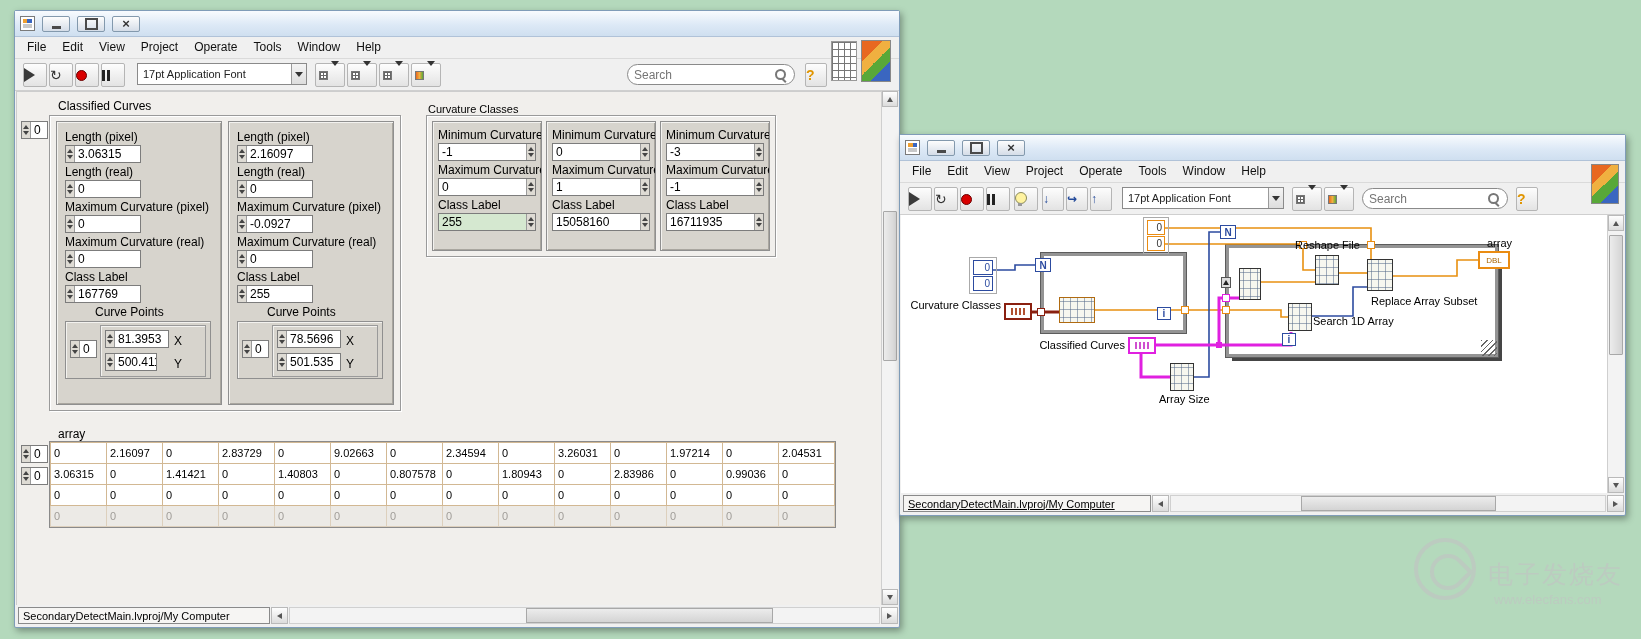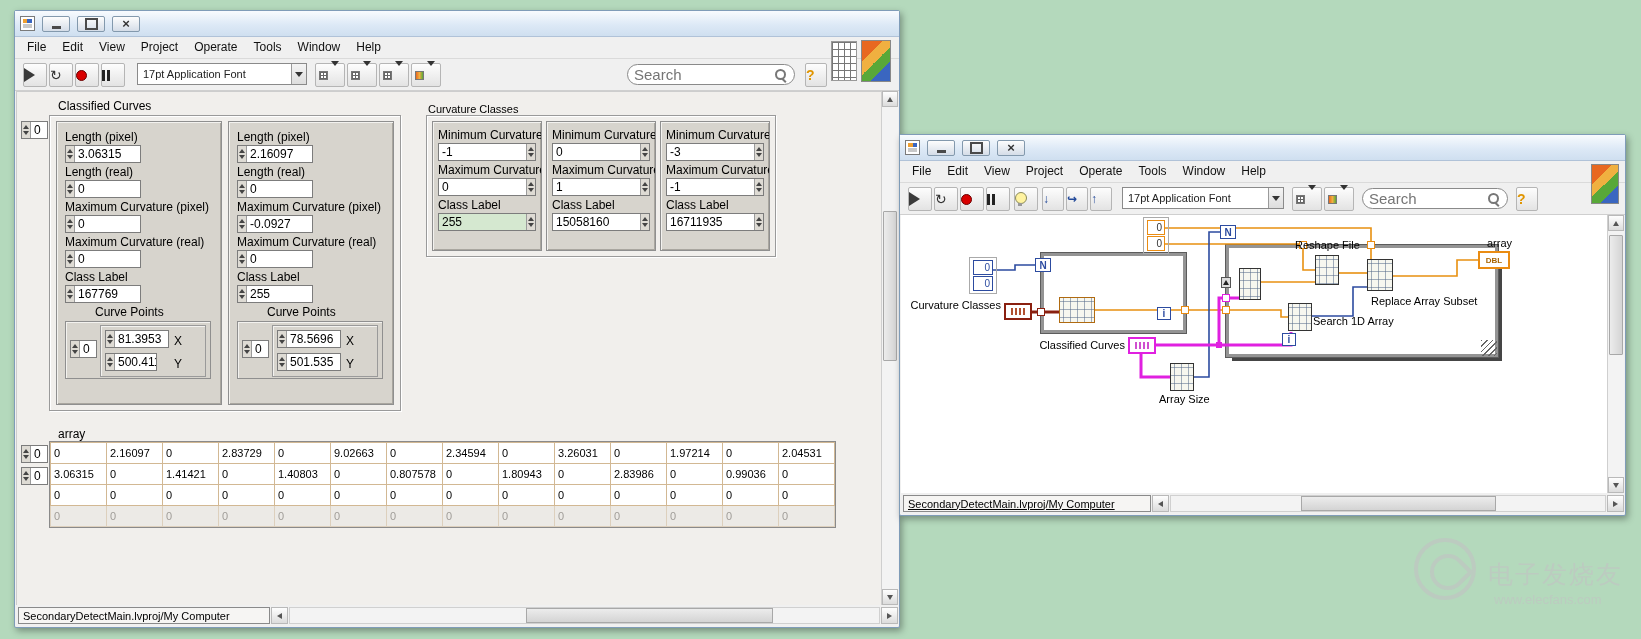--- a/index.html
+++ b/index.html
@@ -33,21 +33,21 @@
   .icon-step{font-size:12px;color:#234a9a;font-weight:bold;line-height:1}
   .icon-step.into::before{content:"↓"}
   .icon-step.over::before{content:"↪"}
   .icon-step.out::before{content:"↑"}
   .combo{border:1px solid #8a8a8a;background:#fff;display:flex;align-items:center;font-size:11px;padding-left:5px;height:22px;color:#222}
   .combo .dd{margin-left:auto;width:15px;height:100%;border-left:1px solid #9a9a9a;background:linear-gradient(#f4f4f4,#ddd);display:flex;align-items:center;justify-content:center;flex:none}
   .dd::before{content:"";border:4px solid transparent;border-top:5px solid #333;margin-top:4px}
   .miniglyph{width:9px;height:9px;background-image:linear-gradient(#666 1px,transparent 1px),linear-gradient(90deg,#666 1px,transparent 1px);background-size:3px 3px;border:1px solid #777;background-color:#fff;margin:0 3px}
   .miniglyph.color{background:linear-gradient(90deg,#e86820,#f0b040,#58a838);border:1px solid #777}
   .searchbox{position:absolute;top:5px;border:1px solid #8a8a8a;border-radius:11px;background:#fff;display:flex;align-items:center;height:21px;padding:0 6px;gap:3px}
-  .searchbox input{border:0;outline:0;flex:1;font-size:15px;background:transparent;color:#333;min-width:10px}
+  .searchbox input{border:0;outline:0;flex:1;font-size:12px;background:transparent;color:#333;min-width:10px}
   .mag{position:relative;width:14px;height:14px;flex:none}
   .mag::before{content:"";position:absolute;left:1px;top:1px;width:7px;height:7px;border:2px solid #777;border-radius:50%}
   .mag::after{content:"";position:absolute;left:9px;top:10px;width:5px;height:2px;background:#777;transform:rotate(45deg);transform-origin:0 0}
   .helpbtn{font-weight:bold;color:#e09500;font-size:14px}
   .grid-icon{background-image:linear-gradient(#777 1px,transparent 1px),linear-gradient(90deg,#777 1px,transparent 1px);background-size:6px 7px;background-color:#fff;border:1px solid #999}
   .app-icon{border:1px solid #888;background:linear-gradient(135deg,#e86820 0 30%,#f0b040 30% 50%,#58a838 50% 72%,#3a66c0 72%)}
   
   .vscroll{position:absolute;right:0;top:0;bottom:0;width:17px;background:#f3f3f3;border-left:1px solid #cfcfcf}
   .vs-btn{position:absolute;left:0;width:16px;height:16px;border:1px solid #b9b9b9;background:linear-gradient(#fefefe,#dcdcdc);display:flex;align-items:center;justify-content:center}
   .vs-btn.up::before{content:"";border:3px solid transparent;border-bottom:5px solid #555;margin-top:-3px}
@@ -87,21 +87,21 @@
   .bd-stage{position:absolute;left:0;top:0;right:17px;bottom:0}
   .loop{position:absolute;border:3px solid #949494;box-shadow:0 0 0 1px #5c5c5c;z-index:1}
   .bigloop{box-shadow:0 0 0 1px #5c5c5c,5px 5px 0 -1px #454545}
   .grip{position:absolute;right:-2px;bottom:-2px;width:16px;height:16px;background:repeating-linear-gradient(135deg,#666 0 1px,transparent 1px 4px)}
   svg.wires{position:absolute;left:0;top:0;z-index:3}
   .bd-el{position:absolute;z-index:4}
   .bdlabel{position:absolute;z-index:5;font-size:11px;color:#000;white-space:nowrap;line-height:13px}
   .term{background:#fff;display:flex;align-items:center;justify-content:center}
   .term.cc{border:2px solid #8a2010}
   .term.pk{border:2px solid #e020e0}
-  .term.dbl{border:2px solid #ea8c12;color:#a86400;font-size:8px;font-weight:bold}
+  .term.dbl{border:2px solid #ea8c12;color:#a86400;font-size:8px;font-weight:normal}
   .tglyph{width:14px;height:7px;background:repeating-linear-gradient(90deg,#b05030 0 2px,transparent 2px 4px)}
   .term.pk .tglyph{background:repeating-linear-gradient(90deg,#d050d0 0 2px,transparent 2px 4px)}
   .nbox{border:1px solid #2c4ba0;color:#2c4ba0;background:#fff;font-size:10px;font-weight:bold;display:flex;align-items:center;justify-content:center}
   .constbox{border:1px solid #2c4ba0;background:#fff;color:#2c4ba0;font-size:10px;display:flex;align-items:center;justify-content:flex-end;padding-right:2px}
   .constbox.or{border-color:#ea8c12;color:#333}
   .constframe{border:1px solid #aaa;background:transparent}
   .node{background:#f7f7ef;border:1px solid #333;background-image:linear-gradient(rgba(90,110,140,.55) 1px,transparent 1px),linear-gradient(90deg,rgba(90,110,140,.55) 1px,transparent 1px);background-size:7px 8px;background-position:3px 3px}
   .node.or{border-color:#b06a10}
   .tunnel{background:#fff;border:1px solid #ea8c12}
   .tunnel.pk{border-color:#e020e0}

